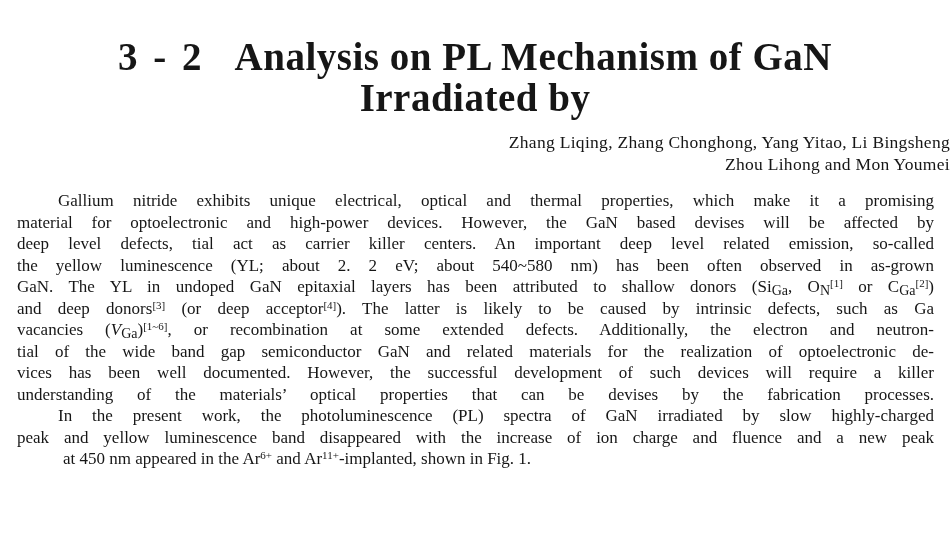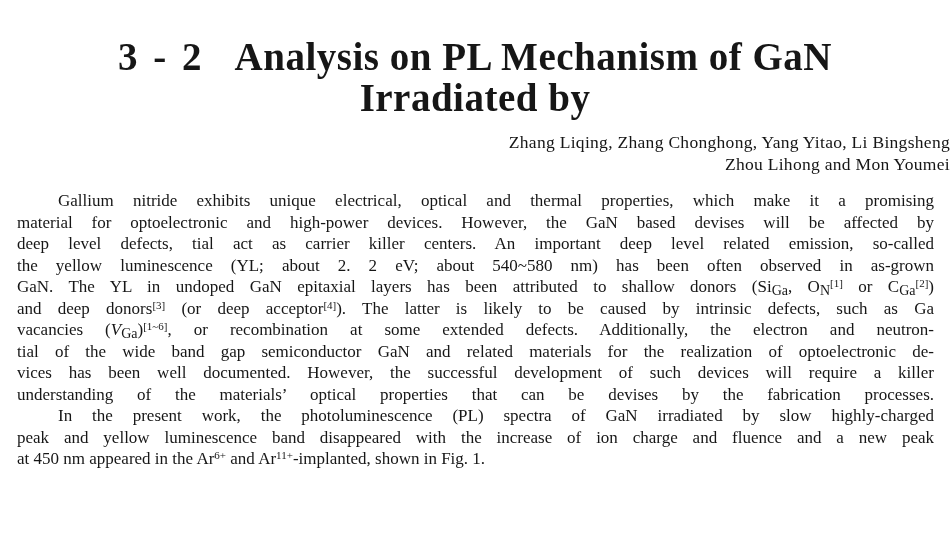--- a/index.html
+++ b/index.html
@@ -43,20 +43,21 @@
   .line {
     display: block;
     line-height: 21.5px;
     text-align: justify;
     text-align-last: justify;
   }
   .line.indent { text-indent: 41px; }
   .line.pend {
     text-align: left;
     text-align-last: left;
+    margin-left: 46px;
   }
   .abstract sup {
     font-size: 11px;
     line-height: 0;
     vertical-align: 5px;
     letter-spacing: 0;
   }
   .abstract sub {
     font-size: 14px;
     line-height: 0;

